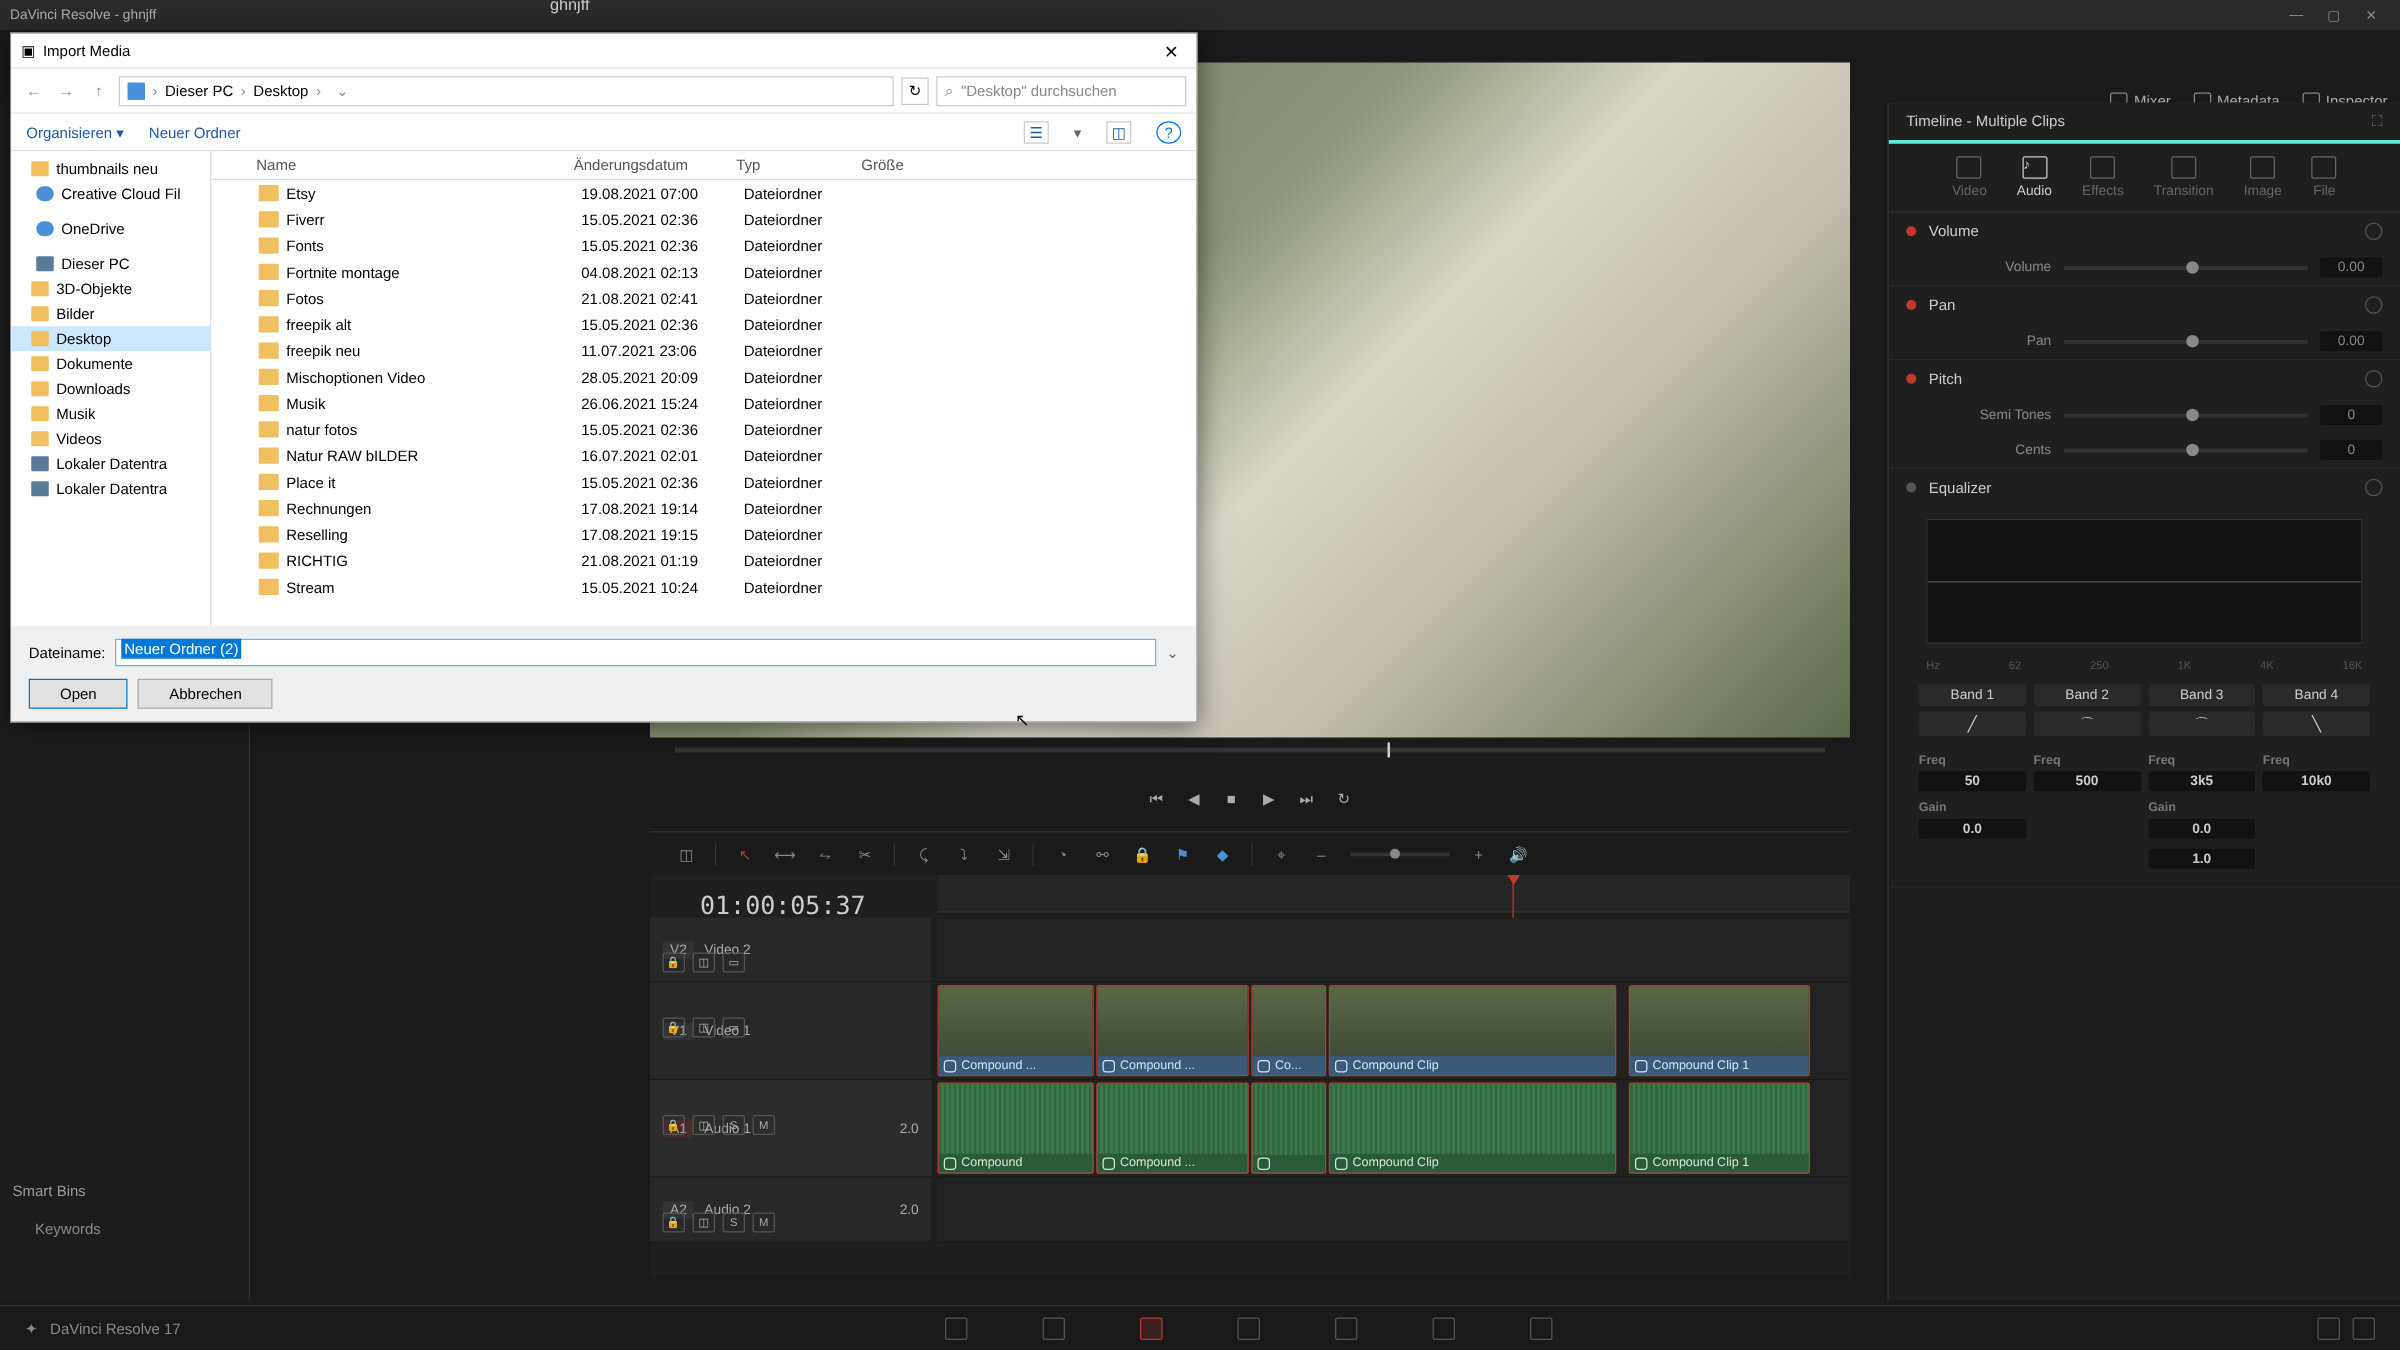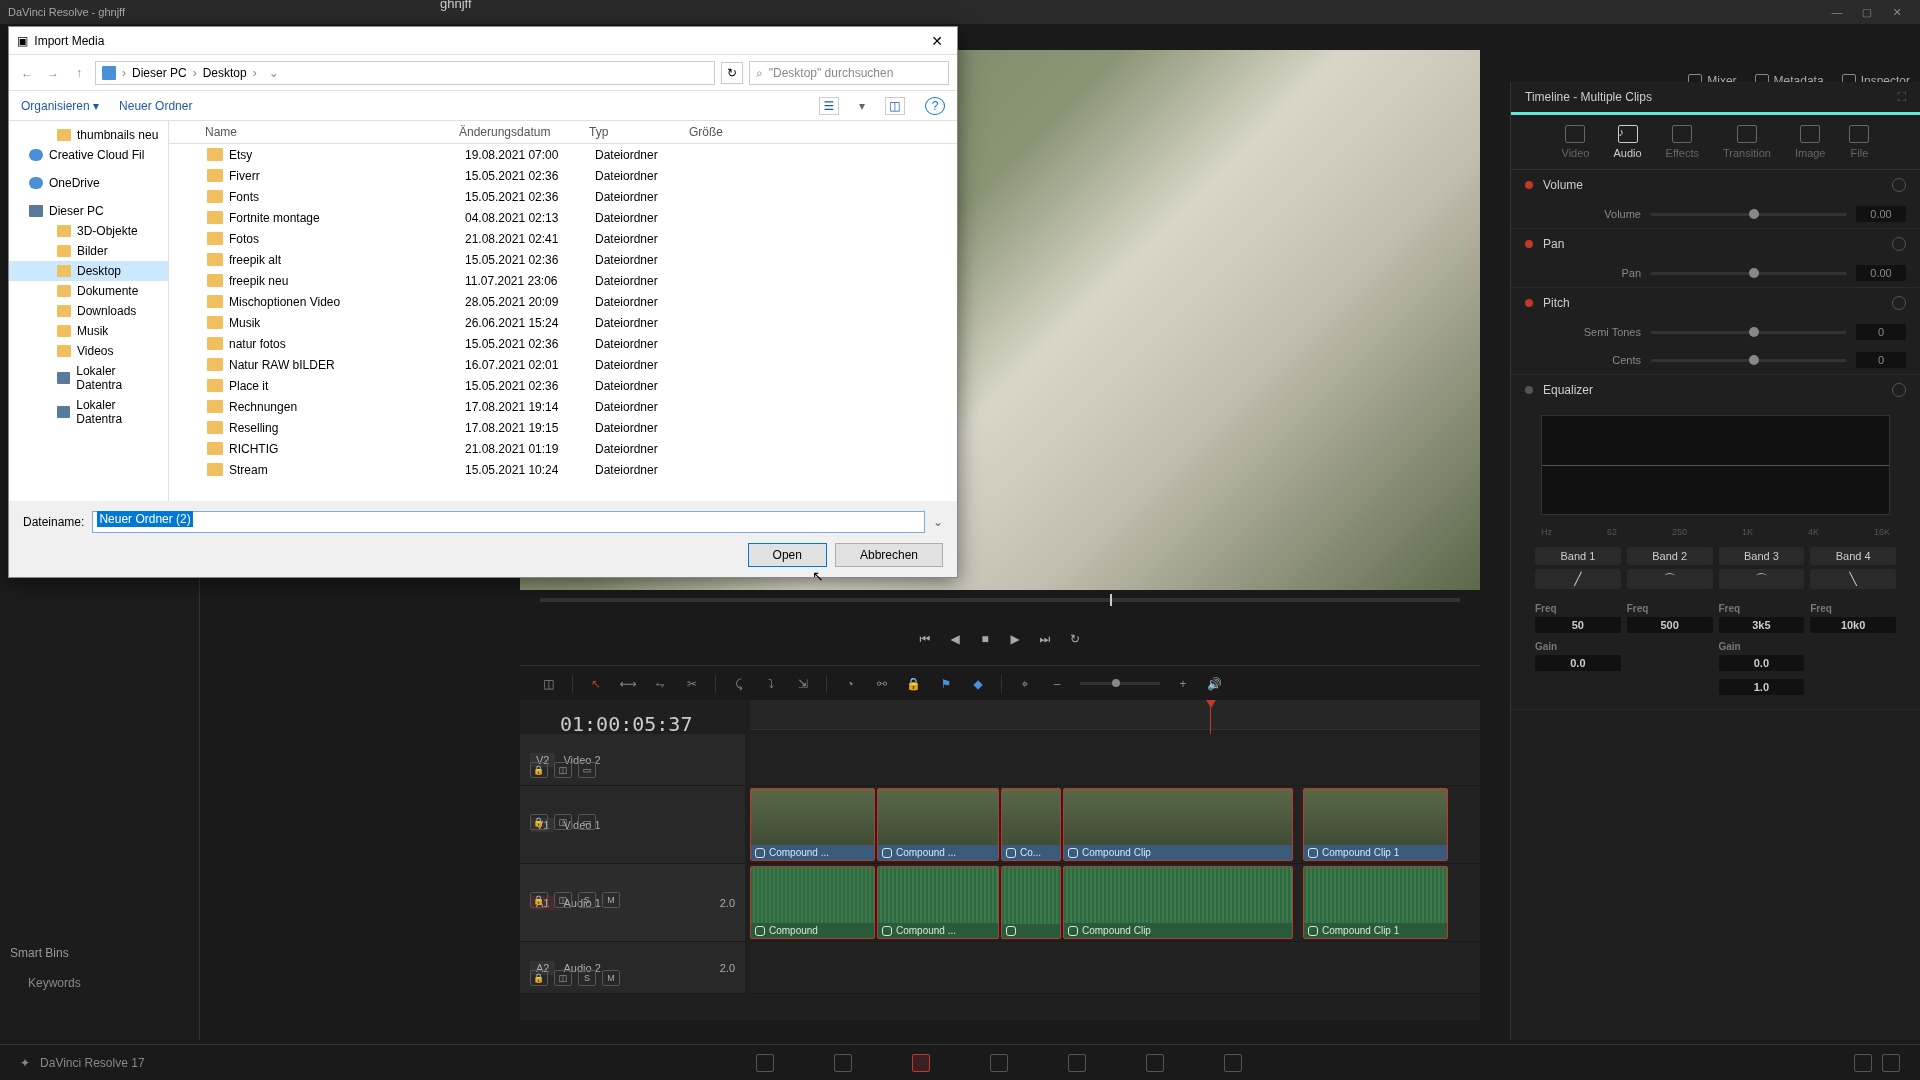--- a/index.html
+++ b/index.html
@@ -27,42 +27,42 @@
 .bc-sep { color: #888; }
 .refresh-btn { width: 22px; height: 22px; border: 1px solid #ccc; display: flex; align-items: center; justify-content: center; }
 .search-box { width: 200px; border: 1px solid #ccc; height: 24px; display: flex; align-items: center; padding: 0 6px; color: #888; gap: 6px; background: #fff; }
 .dialog-toolbar { background: #fff; height: 30px; display: flex; align-items: center; padding: 0 12px; gap: 20px; font-size: 12px; color: #1e5aa8; border-bottom: 1px solid #e0e0e0; }
 .dialog-toolbar .spacer { flex: 1; }
 .view-btn { width: 20px; height: 18px; border: 1px solid #ccc; display:flex; align-items:center; justify-content:center; }
 
 .dialog-body { display: flex; height: 380px; background: #fff; }
 .sidebar { width: 160px; border-right: 1px solid #e0e0e0; overflow: hidden; padding: 4px 0; font-size: 12px; }
 .sidebar-item { display: flex; align-items: center; gap: 6px; padding: 3px 8px 3px 20px; }
-.sidebar-item.indent { padding-left: 48px; }
+.sidebar-item.indent { padding-left: 16px; }
 .sidebar-item.selected { background: #cce8ff; }
 .sb-folder { width: 14px; height: 12px; background: #f0c060; border-radius: 1px; }
 .sb-cloud { width: 14px; height: 12px; background: #4a90d9; border-radius: 6px; }
 .sb-pc { width: 14px; height: 12px; background: #5a7a99; border-radius: 1px; }
 
 .file-list { flex: 1; overflow: hidden; font-size: 12px; }
 .file-header { display: flex; border-bottom: 1px solid #e0e0e0; padding: 4px 0; color: #555; }
 .col-check { width: 30px; }
 .col-name { width: 260px; padding-left: 6px; }
 .col-date { width: 130px; }
 .col-type { width: 100px; }
 .col-size { width: 80px; }
 .file-row { display: flex; align-items: center; padding: 1px 0; height: 21px; }
 .file-row .folder-ico { width: 16px; height: 13px; background: #f0c060; border-radius: 1px; margin: 0 6px 0 8px; }
 
 .dialog-footer { padding: 10px 14px; background: #f0f0f0; }
 .filename-row { display: flex; align-items: center; gap: 8px; margin-bottom: 10px; }
 .filename-label { font-size: 12px; }
 .filename-input { flex: 1; border: 1px solid #7aacde; height: 22px; padding: 0 4px; background: #fff; font-size: 12px; }
 .filename-input .sel { background: #0078d7; color: #fff; padding: 1px 2px; }
-.btn-row { display: flex; justify-content: flex-end; gap: 8px; }
+.btn-row { display: flex; justify-content: flex-start; gap: 8px; }
 .dlg-btn { border: 1px solid #adadad; background: #e1e1e1; padding: 4px 24px; font-size: 12px; }
 .dlg-btn.primary { border-color: #0078d7; }
 
 
 .viewer { position: absolute; top: 50px; left: 520px; width: 960px; height: 540px; background: #000; }
 .viewer-title { position: absolute; top: -4px; left: 440px; color: #ccc; font-size: 13px; }
 .viewer-img { width: 100%; height: 100%; background: linear-gradient(135deg, #6b7a5a 0%, #8a9575 40%, #d9d6c8 55%, #c4beb0 70%, #5a6848 100%); display: flex; align-items: center; justify-content: center; }
 
 .timecode-top { position: absolute; top: 88px; left: 1345px; color: #ccc; font-size: 13px; font-family: monospace; }
 .viewer-dots { position: absolute; top: 88px; left: 1450px; color: #888; display: flex; gap: 6px; align-items: center; }

